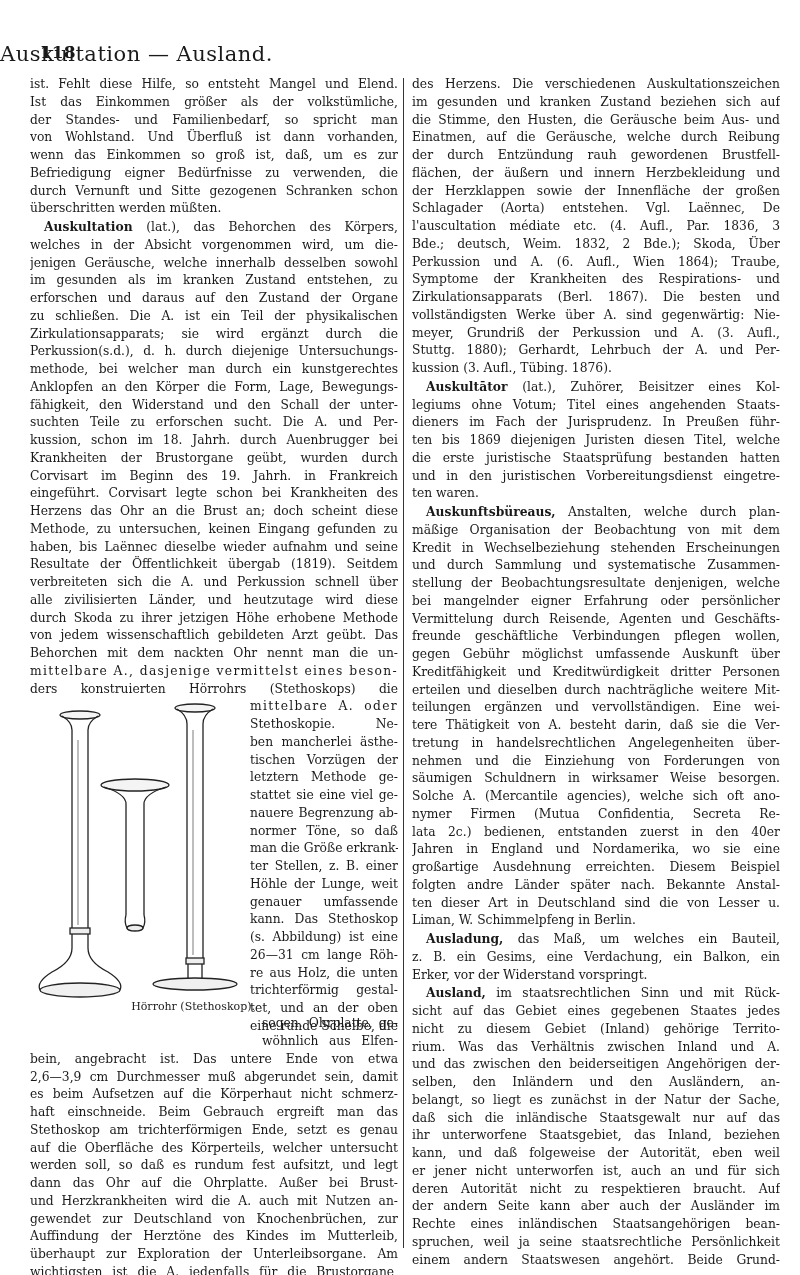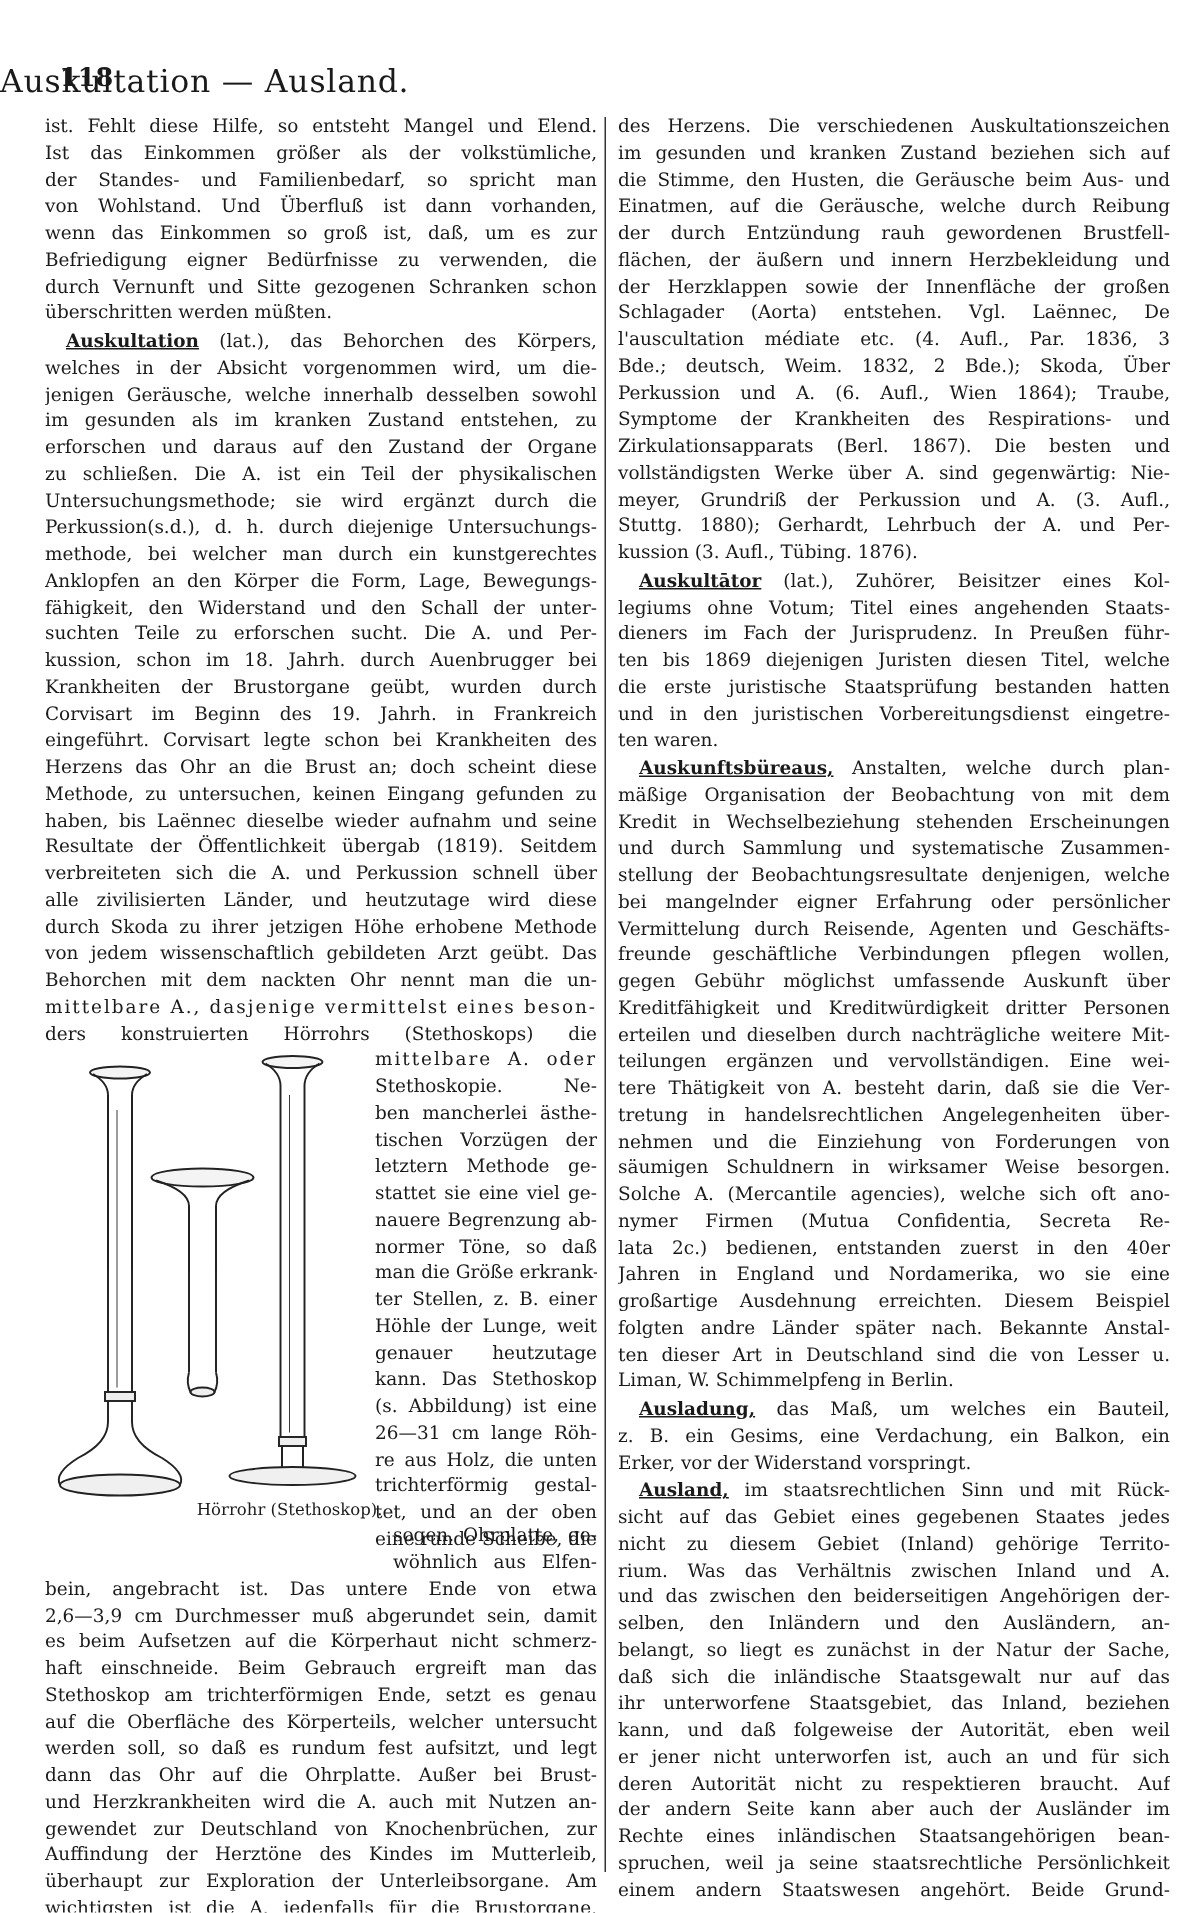--- a/index.html
+++ b/index.html
@@ -5,21 +5,21 @@
   html, body { margin: 0; padding: 0; background: #ffffff; }
   body { width: 800px; height: 1275px; position: relative; overflow: hidden;
          font-family: "DejaVu Serif", serif; color: #1a1a1a; }
   .page-number { position: absolute; left: 40px; top: 42px; font-size: 17px; font-weight: bold; }
   .running-head { position: absolute; left: 0; right: 0; top: 42px; text-align: left; font-size: 21px; letter-spacing: 0.5px; }
   .col { position: absolute; top: 76px; width: 368px; font-size: 12.3px; line-height: 17.75px; text-align: justify; hyphens: manual; }
   .col-left { left: 30px; }
   .col-right { left: 412px; }
   .divider { position: absolute; left: 403px; top: 78px; width: 1px; height: 1170px; background: #333; }
   .para { margin: 0; text-indent: 0; }
-  .kw { font-weight: bold; text-decoration: underline; }
+  .kw { font-weight: bold; }
   .spaced { letter-spacing: 1.3px; }
   .line { display: block; text-align: justify; text-align-last: justify; white-space: nowrap; overflow: hidden; }
   .line.last { text-align-last: left; }
   .figure-wrap { position: relative; height: 335px; margin: 0; }
   .figure { position: absolute; left: 0; top: 2px; width: 225px; height: 330px; }
   .figure svg { display: block; }
   .fig-caption { position: absolute; left: 0; width: 225px; top: 300px; text-align: right; font-size: 11px; }
   .fig-text { position: absolute; left: 220px; right: 0; top: 0; }
   .fig-text .line { font-size: 12.3px; }
 </style>
@@ -44,21 +44,21 @@
       <span class="line last">überschritten werden müßten.</span>
     </div>
 
     <div class="para">
       <span class="line" style="padding-left:14px;"><span class="kw">Auskultation</span><span> (lat.), das Behorchen des Körpers,</span></span>
       <span class="line">welches in der Absicht vorgenommen wird, um die-</span>
       <span class="line">jenigen Geräusche, welche innerhalb desselben sowohl</span>
       <span class="line">im gesunden als im kranken Zustand entstehen, zu</span>
       <span class="line">erforschen und daraus auf den Zustand der Organe</span>
       <span class="line">zu schließen. Die A. ist ein Teil der physikalischen</span>
-      <span class="line">Untersuchungsmethode; sie wird ergänzt durch die</span>
+      <span class="line">Zirkulationsapparats; sie wird ergänzt durch die</span>
       <span class="line">Perkussion(s.d.), d. h. durch diejenige Untersuchungs-</span>
       <span class="line">methode, bei welcher man durch ein kunstgerechtes</span>
       <span class="line">Anklopfen an den Körper die Form, Lage, Bewegungs-</span>
       <span class="line">fähigkeit, den Widerstand und den Schall der unter-</span>
       <span class="line">suchten Teile zu erforschen sucht. Die A. und Per-</span>
       <span class="line">kussion, schon im 18. Jahrh. durch Auenbrugger bei</span>
       <span class="line">Krankheiten der Brustorgane geübt, wurden durch</span>
       <span class="line">Corvisart im Beginn des 19. Jahrh. in Frankreich</span>
       <span class="line">eingeführt. Corvisart legte schon bei Krankheiten des</span>
       <span class="line">Herzens das Ohr an die Brust an; doch scheint diese</span>
@@ -103,21 +103,21 @@
           <span class="line">Stethoskopie. Ne-</span>
           <span class="line">ben mancherlei ästhe-</span>
           <span class="line">tischen Vorzügen der</span>
           <span class="line">letztern Methode ge-</span>
           <span class="line">stattet sie eine viel ge-</span>
           <span class="line">nauere Begrenzung ab-</span>
           <span class="line">normer Töne, so daß</span>
           <span class="line">man die Größe erkrank-</span>
           <span class="line">ter Stellen, z. B. einer</span>
           <span class="line">Höhle der Lunge, weit</span>
-          <span class="line">genauer heutzutage</span>
+          <span class="line">genauer umfassende</span>
           <span class="line">kann. Das Stethoskop</span>
           <span class="line">(s. Abbildung) ist eine</span>
           <span class="line">26—31 cm lange Röh-</span>
           <span class="line">re aus Holz, die unten</span>
           <span class="line">trichterförmig gestal-</span>
           <span class="line">tet, und an der oben</span>
           <span class="line">eine runde Scheibe, die</span>
         </div>
       </div>
 

